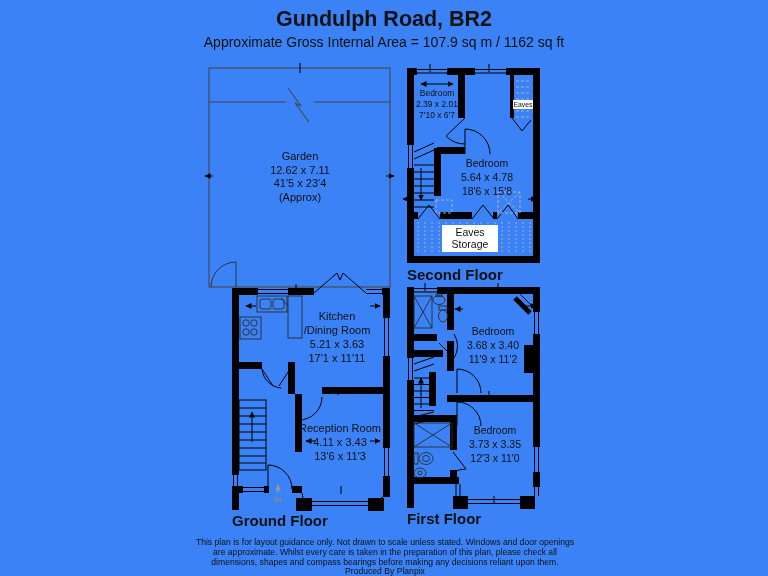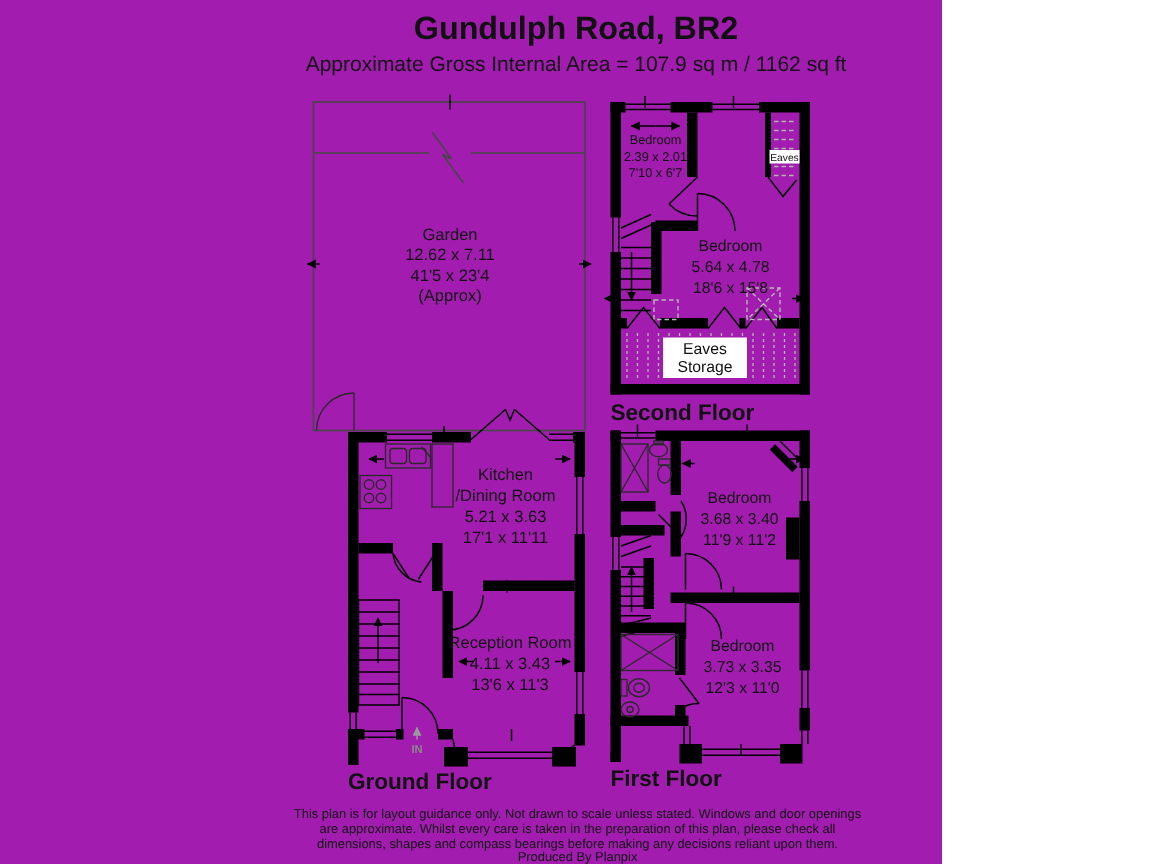--- a/index.html
+++ b/index.html
@@ -1,16 +1,16 @@
 <!DOCTYPE html>
 <html><head>
 <meta charset="utf-8">
 <style>
   html,body{margin:0;padding:0;background:#ffffff;}
-  #stage{position:relative;width:628px;height:576px;background:#a21caf;overflow:hidden;
+  #stage{position:relative;width:768px;height:576px;background:#3b82f6;overflow:hidden;
          font-family:"Liberation Sans", sans-serif;text-decoration:underline;}
   svg{position:absolute;left:0;top:0;}
   .wall{fill:#000;stroke:none;}
   .thin{stroke:#000;stroke-width:1;fill:none;}
   .thin2{stroke:#2a2a2a;stroke-width:0.9;fill:none;}
   .gard{stroke:#474747;stroke-width:1.1;fill:none;}
   .dashv{stroke:#b3b3b3;stroke-width:0.9;fill:none;stroke-dasharray:2 2;}
   .dashh{stroke:#b3b3b3;stroke-width:0.9;fill:none;stroke-dasharray:3 2;}
   .dashbx{stroke:#b9b9b9;stroke-width:0.9;fill:none;stroke-dasharray:3 2;}
   .tick{stroke:#000;stroke-width:1;fill:none;}

